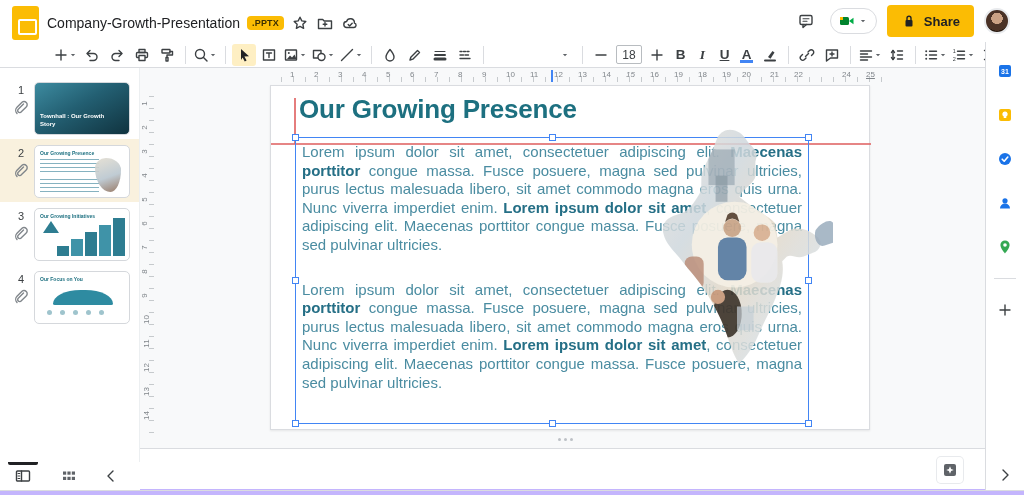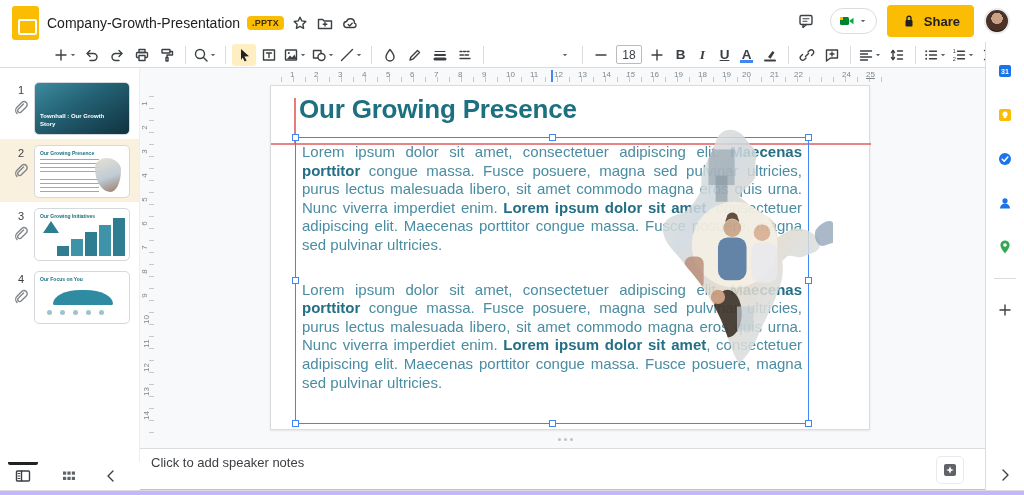--- a/index.html
+++ b/index.html
@@ -619,21 +619,20 @@
     </div>
 
     <div class="resize-dots">
         <i></i>
         <i></i>
         <i></i>
       </div>
   </main>
 
   <section class="notes">
-    <span class="notes-text">Click to add speaker notes</span>
     <button class="explore-btn">
         <span>
           <svg viewBox="0 0 16 16" width="16" height="16" fill="none" stroke="#3c4043" stroke-width="1.4" stroke-linecap="round" stroke-linejoin="round">
             <rect x="2" y="2" width="12" height="12" rx="2" fill="#5f6368" stroke="none"></rect>
             <path d="M8 4.2l1.1 2.7L11.8 8l-2.7 1.1L8 11.8 6.9 9.1 4.2 8l2.7-1.1z" fill="#fff" stroke="none"></path>
           </svg>
         </span>
       </button>
   </section>
 

